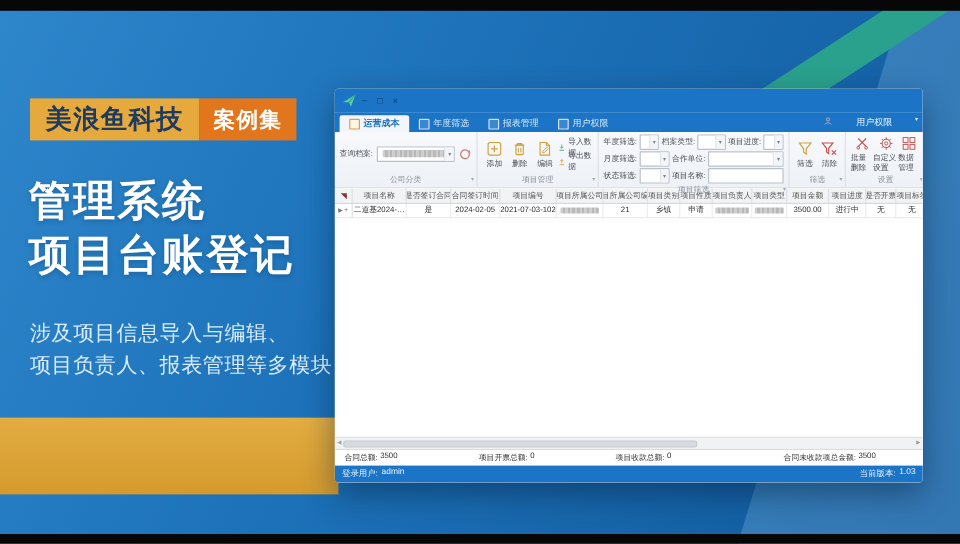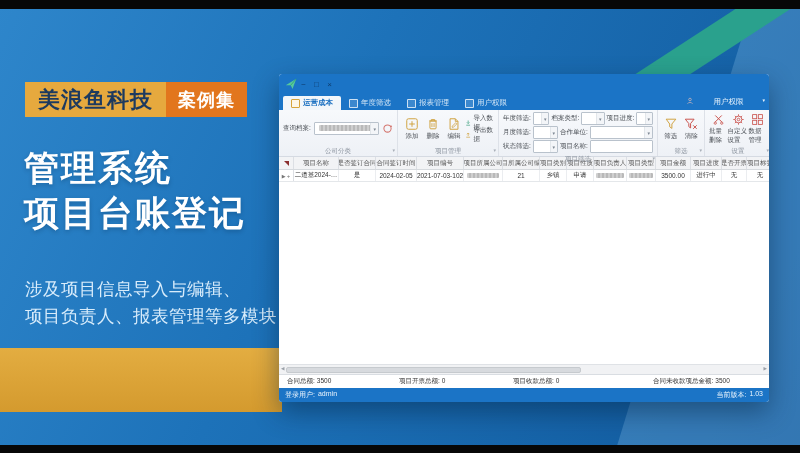--- a/index.html
+++ b/index.html
@@ -16,21 +16,21 @@
     background:#2aa18d;transform:rotate(-33deg);z-index:1}
   
   .badge{position:absolute;left:25px;top:82px;display:flex;height:35px;z-index:3}
   .badge-brand{background:#e6a93e;color:#1d3a5f;font-size:22px;font-weight:bold;
     display:flex;align-items:center;padding:0 13px;letter-spacing:1px}
   .badge-tag{background:#e2761d;color:#fff;font-size:18px;font-weight:bold;
     display:flex;align-items:center;padding:0 12px;letter-spacing:1px}
   .main-title{position:absolute;left:24px;top:146px;z-index:3;color:#fff;
     font-size:35px;font-weight:800;line-height:1.28;letter-spacing:2px;
     text-shadow:0 2px 4px rgba(0,30,60,.25)}
-  .sub-title{position:absolute;left:25px;top:276px;z-index:3;color:#d8ecfb;
+  .sub-title{position:absolute;left:25px;top:264px;z-index:3;color:#d8ecfb;
     font-size:17.5px;line-height:1.55;letter-spacing:.5px}
   .gold-band{position:absolute;left:0;top:348px;width:282px;height:64px;z-index:2;
     background:linear-gradient(180deg,#e3ad41,#d49a2e)}
   
   .window{position:absolute;left:279px;top:74px;width:490px;height:328px;z-index:5;
     background:#fff;border-radius:3px;overflow:hidden;display:flex;flex-direction:column;
     box-shadow:0 10px 26px rgba(3,30,60,.45);font-size:7px;color:#333}
   .titlebar{height:20px;background:#1b74c6;display:flex;align-items:center;
     padding:0 5px;flex:none}
   .app-ico{width:14px;height:14px;display:flex;align-items:center;justify-content:center}

